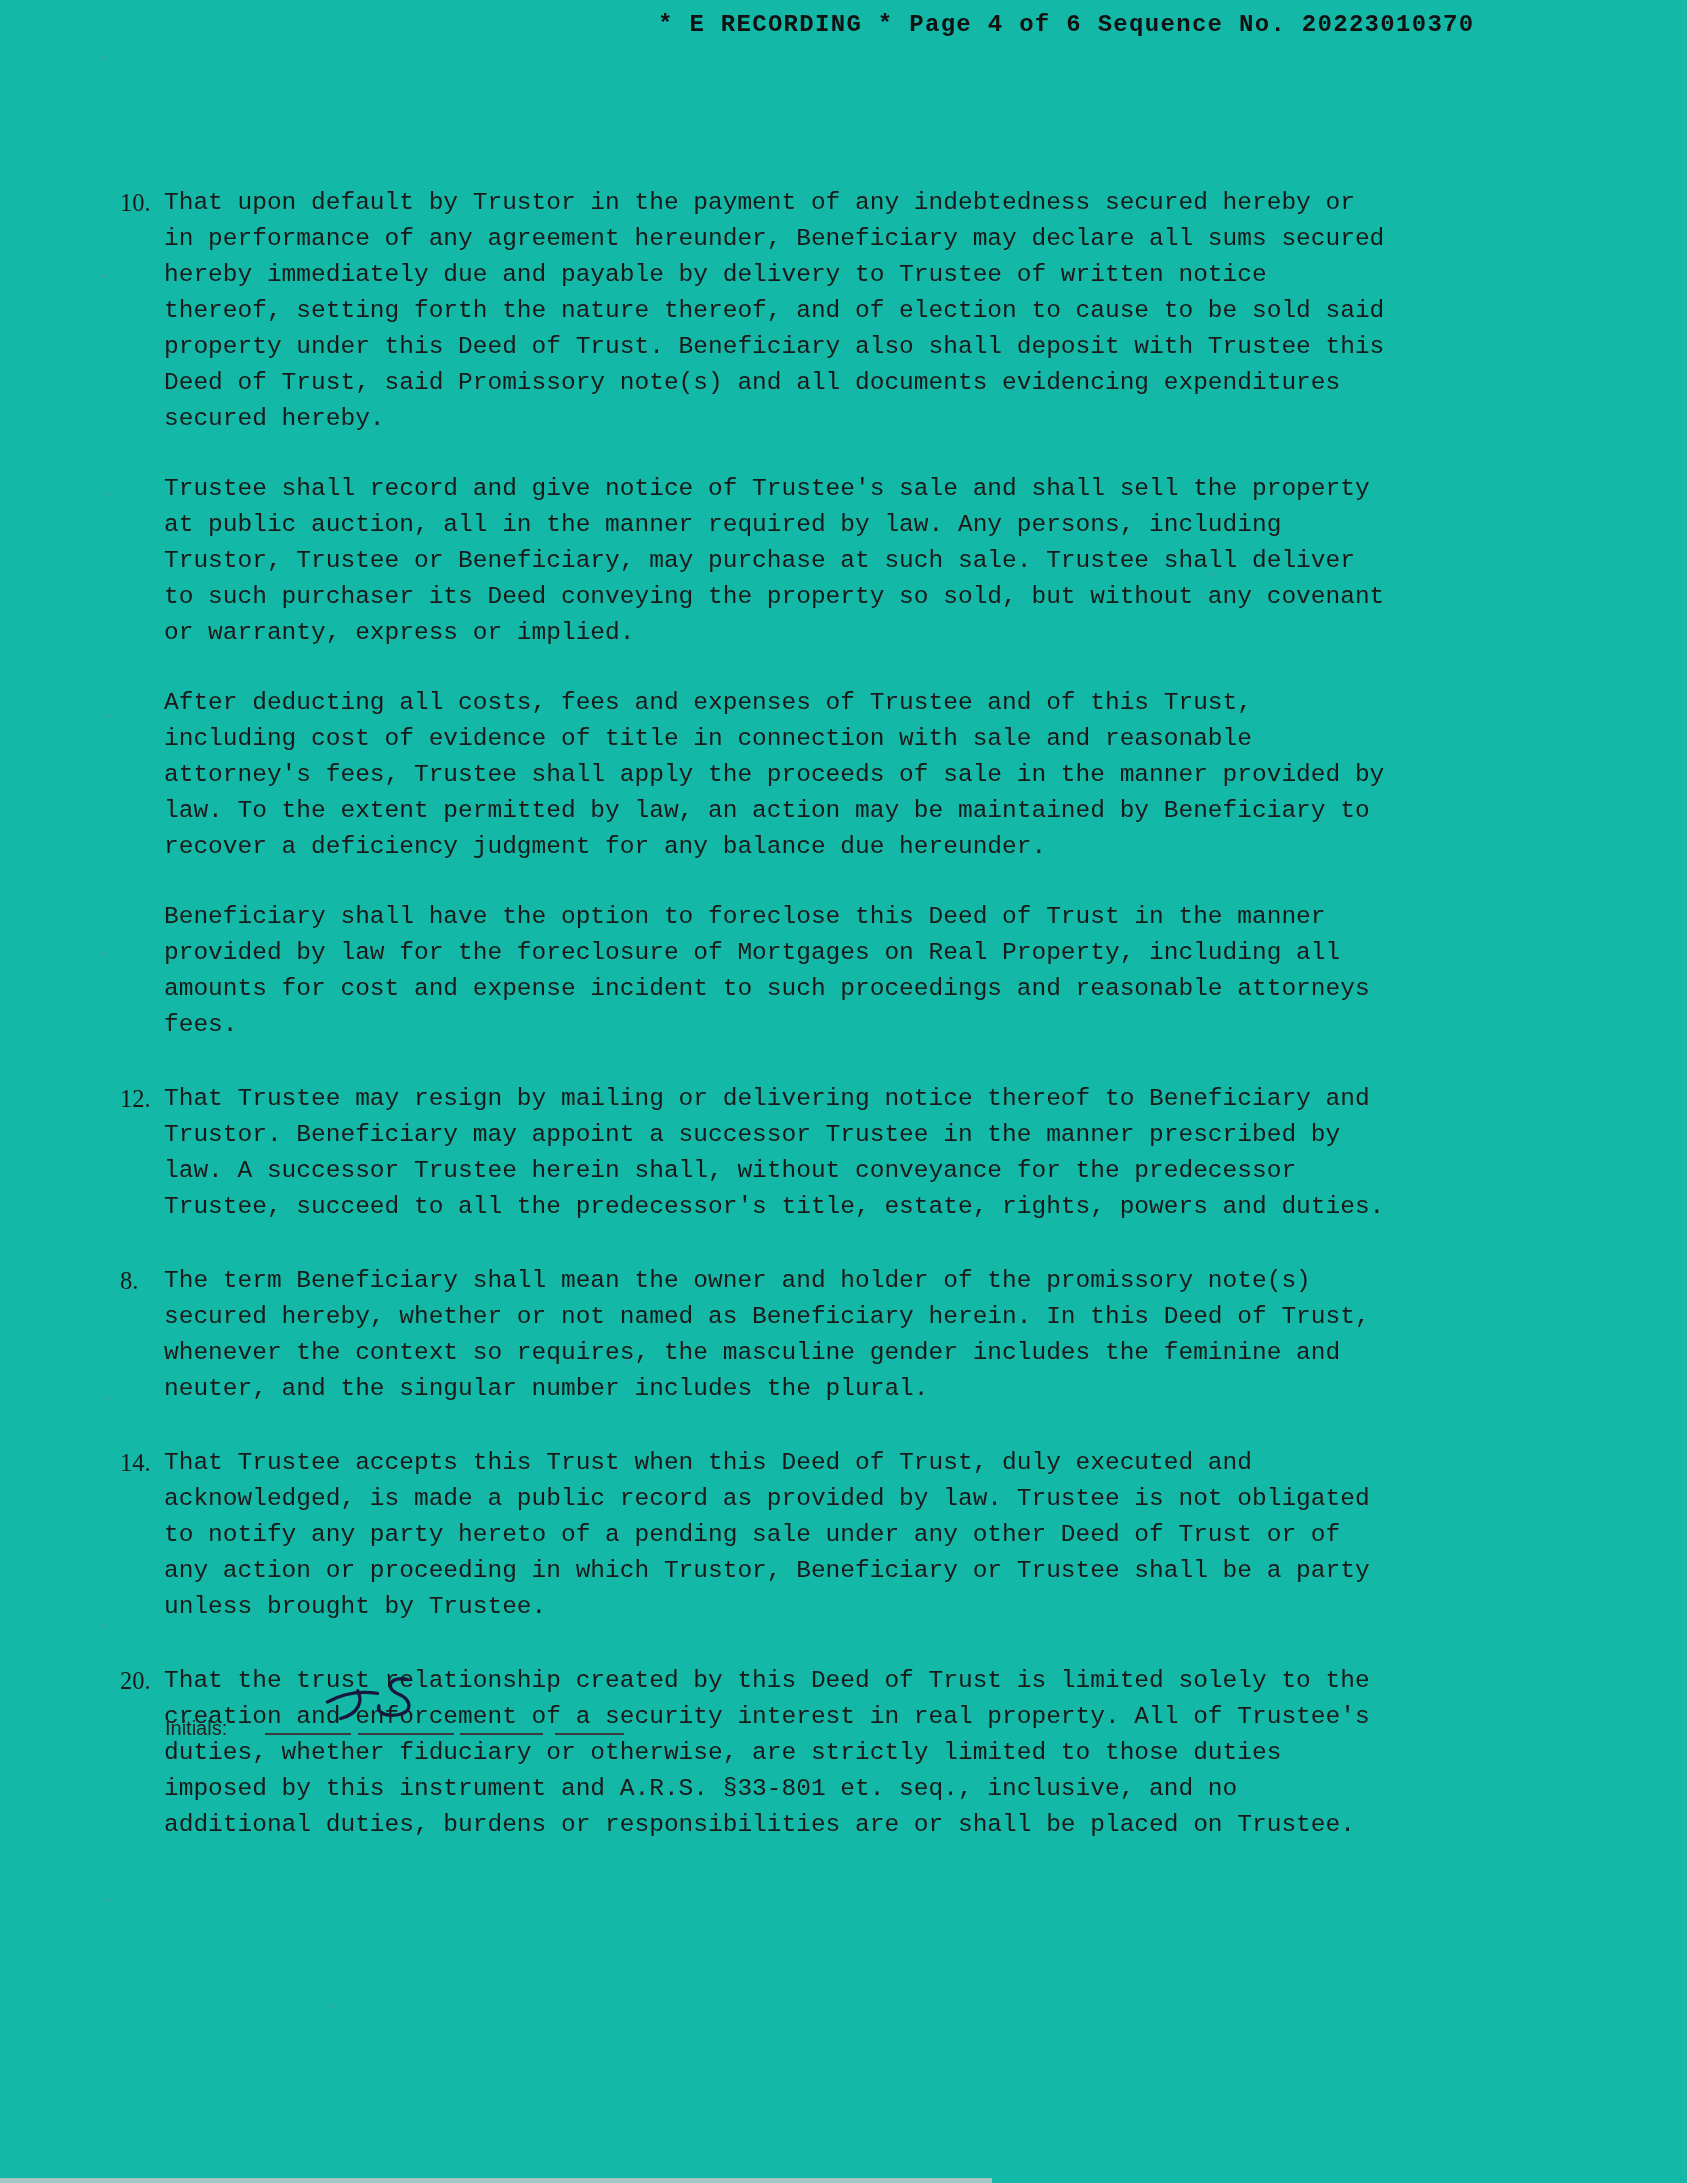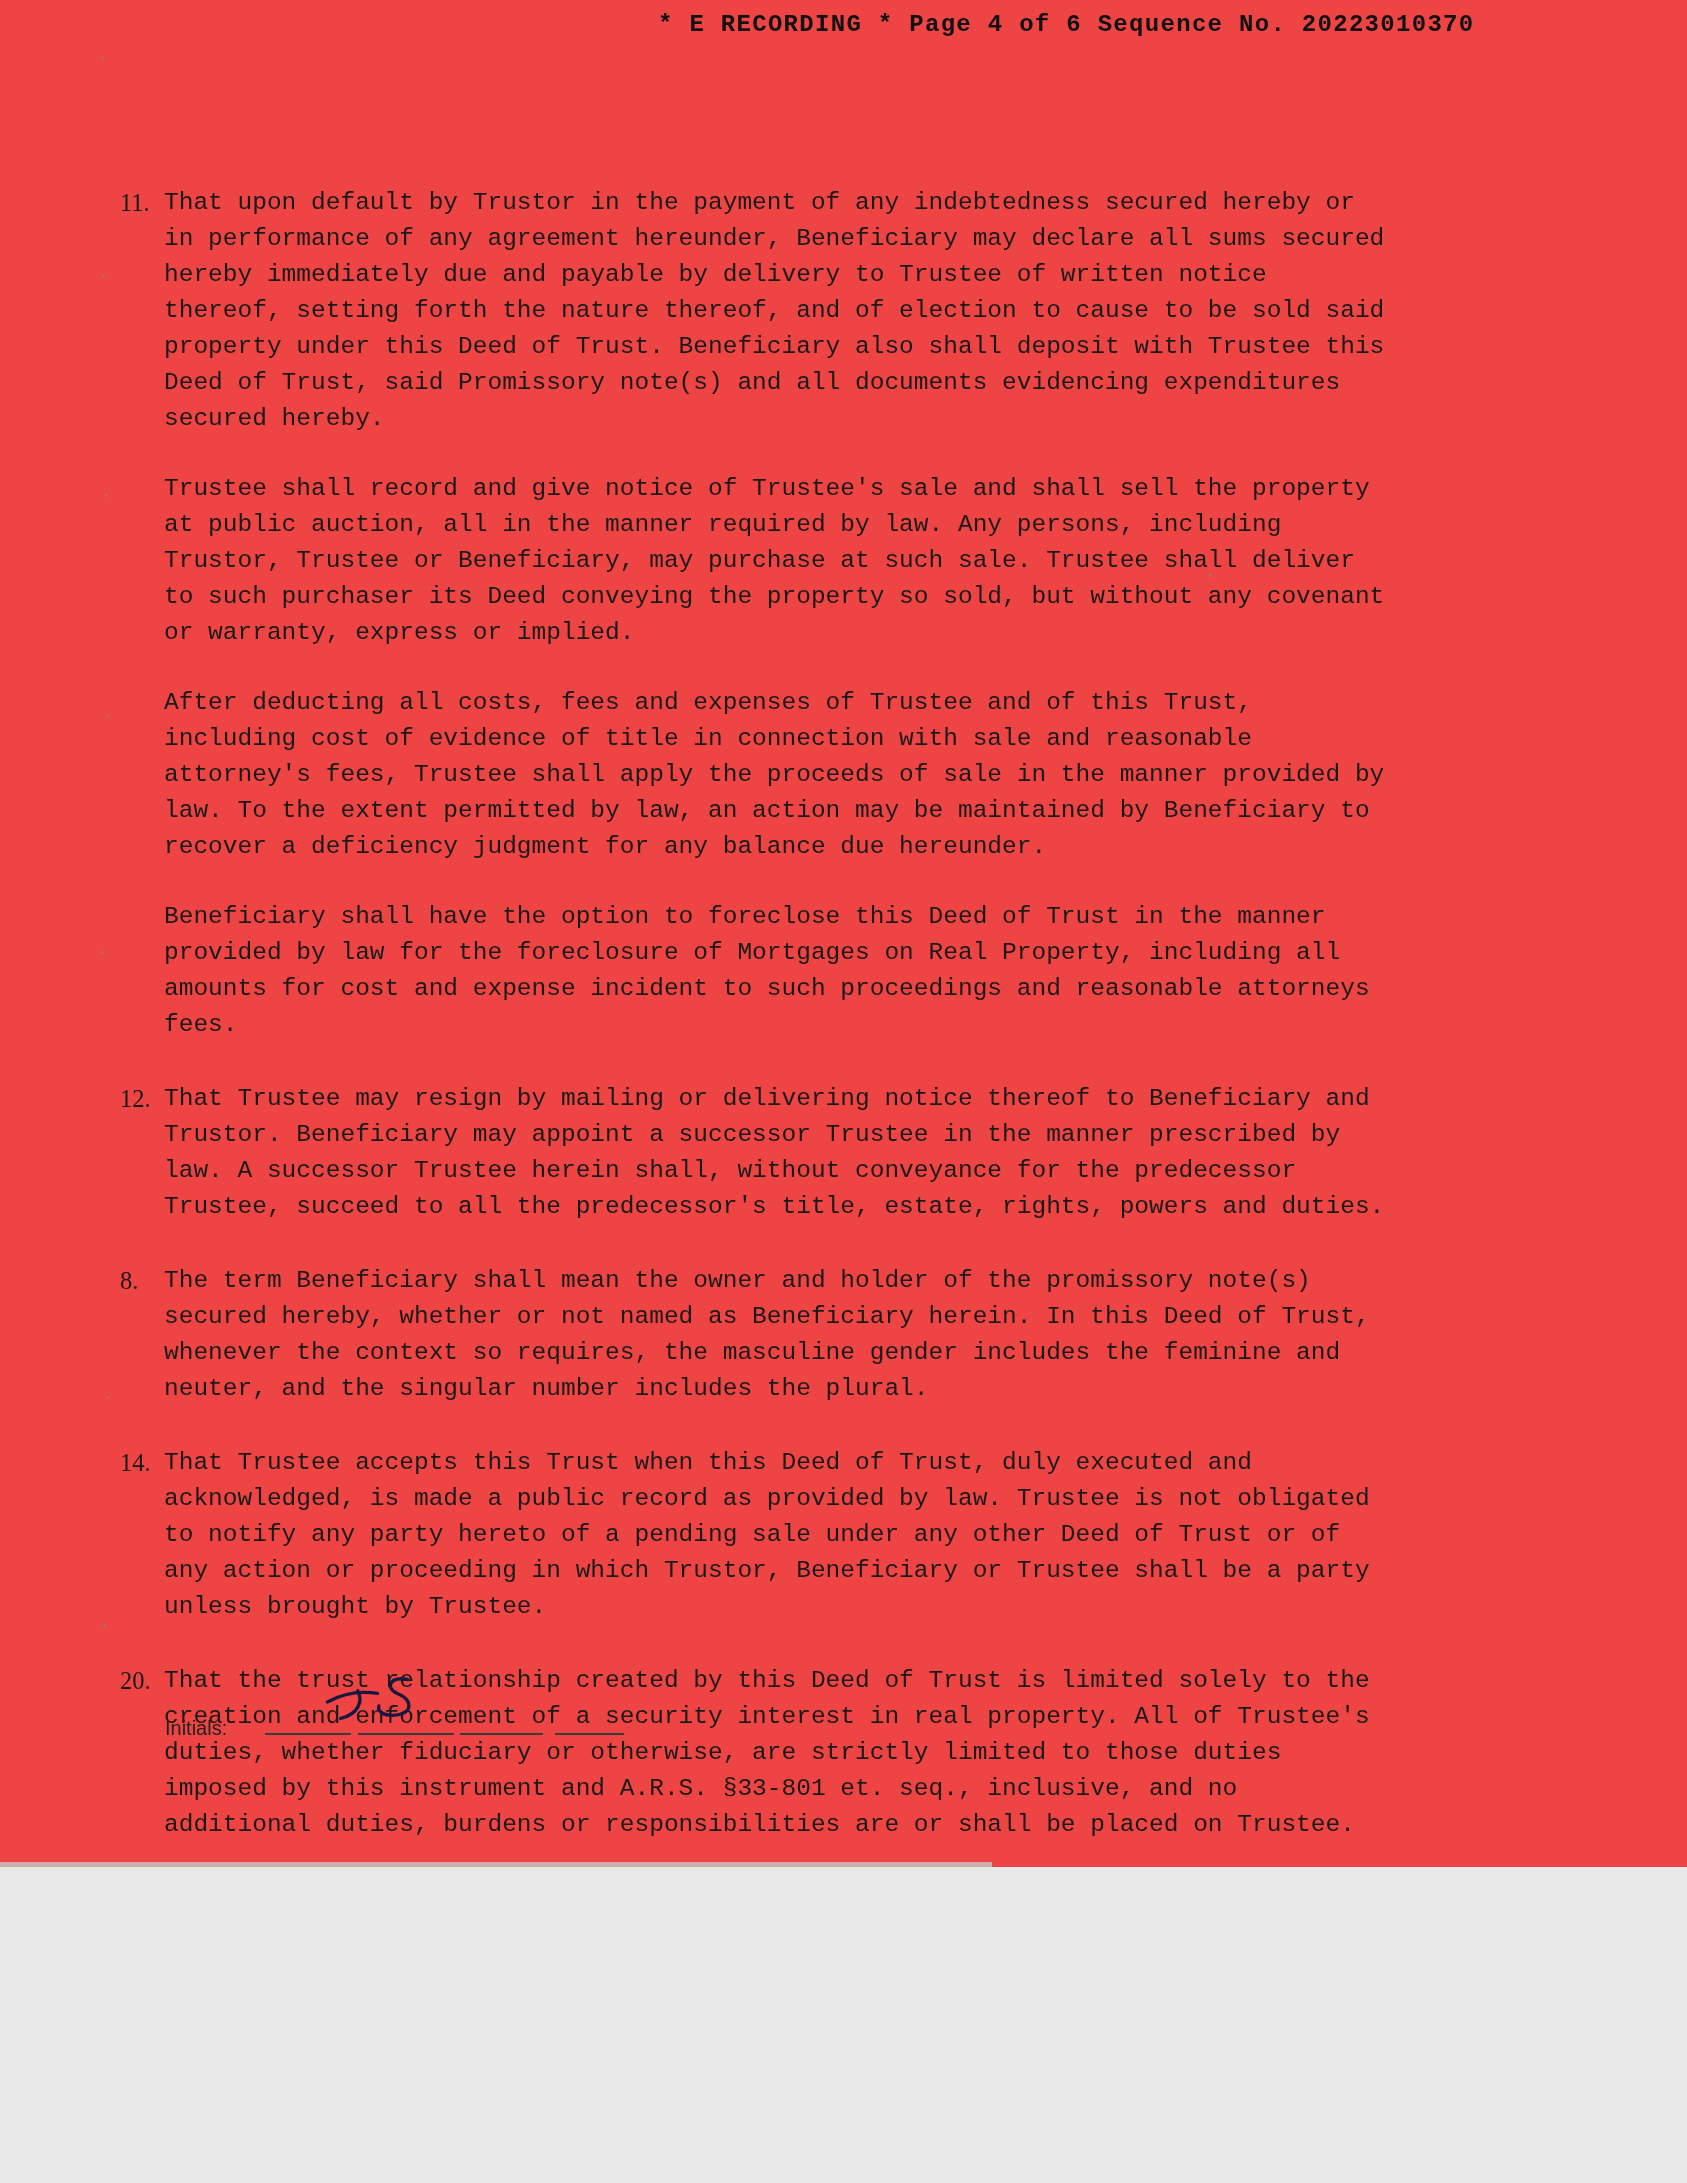--- a/index.html
+++ b/index.html
@@ -3,22 +3,22 @@
 <meta charset="utf-8">
 <style>
   html, body {
     margin: 0;
     padding: 0;
     background: #e8e8e8;
   }
   .page {
     position: relative;
     width: 1687px;
-    height: 1867px;
-    background: #ef4444;
+    height: 2183px;
+    background: #14b8a6;
     overflow: hidden;
     color: #1a1a1a;
   }
   
   .rec-header {
     position: absolute;
     top: 10.6px;
     left: 658px;
     font-family: "Liberation Mono", "DejaVu Sans Mono", monospace;
     font-weight: bold;
@@ -122,21 +122,21 @@
 </head>
 <body>
 
 <div class="page">
 
   <div class="rec-header">* E RECORDING * Page 4 of 6 Sequence No. 20223010370</div>
 
   <div class="doc-body">
 
     <section class="item">
-      <span class="num">11.</span>
+      <span class="num">10.</span>
       <p class="para">That upon default by Trustor in the payment of any indebtedness secured hereby or in performance of any agreement hereunder, Beneficiary may declare all sums secured hereby immediately due and payable by delivery to Trustee of written notice thereof, setting forth the nature thereof, and of election to cause to be sold said property under this Deed of Trust.  Beneficiary also shall deposit with Trustee this Deed of Trust, said Promissory note(s) and all documents evidencing expenditures secured hereby.</p>
       <p class="para">Trustee shall record and give notice of Trustee's sale and shall sell the property at public auction, all in the manner required by law.  Any persons, including Trustor, Trustee or Beneficiary, may purchase at such sale.  Trustee shall deliver to such purchaser its Deed conveying the property so sold, but without any covenant or warranty, express or implied.</p>
       <p class="para">After deducting all costs, fees and expenses of Trustee and of this Trust, including cost of evidence of title in connection with sale and reasonable attorney's fees, Trustee shall apply the proceeds of sale in the manner provided by law.  To the extent permitted by law, an action may be maintained by Beneficiary to recover a deficiency judgment for any balance due hereunder.</p>
       <p class="para">Beneficiary shall have the option to foreclose this Deed of Trust in the manner provided by law for the foreclosure of Mortgages on Real Property, including all amounts for cost and expense incident to such proceedings and reasonable attorneys fees.</p>
     </section>
 
     <section class="item">
       <span class="num">12.</span>
       <p class="para">That Trustee may resign by mailing or delivering notice thereof to Beneficiary and Trustor.  Beneficiary may appoint a successor Trustee in the manner prescribed by law. A successor Trustee herein shall, without conveyance for the predecessor Trustee, succeed to all the predecessor's title, estate, rights, powers and duties.</p>
     </section>

